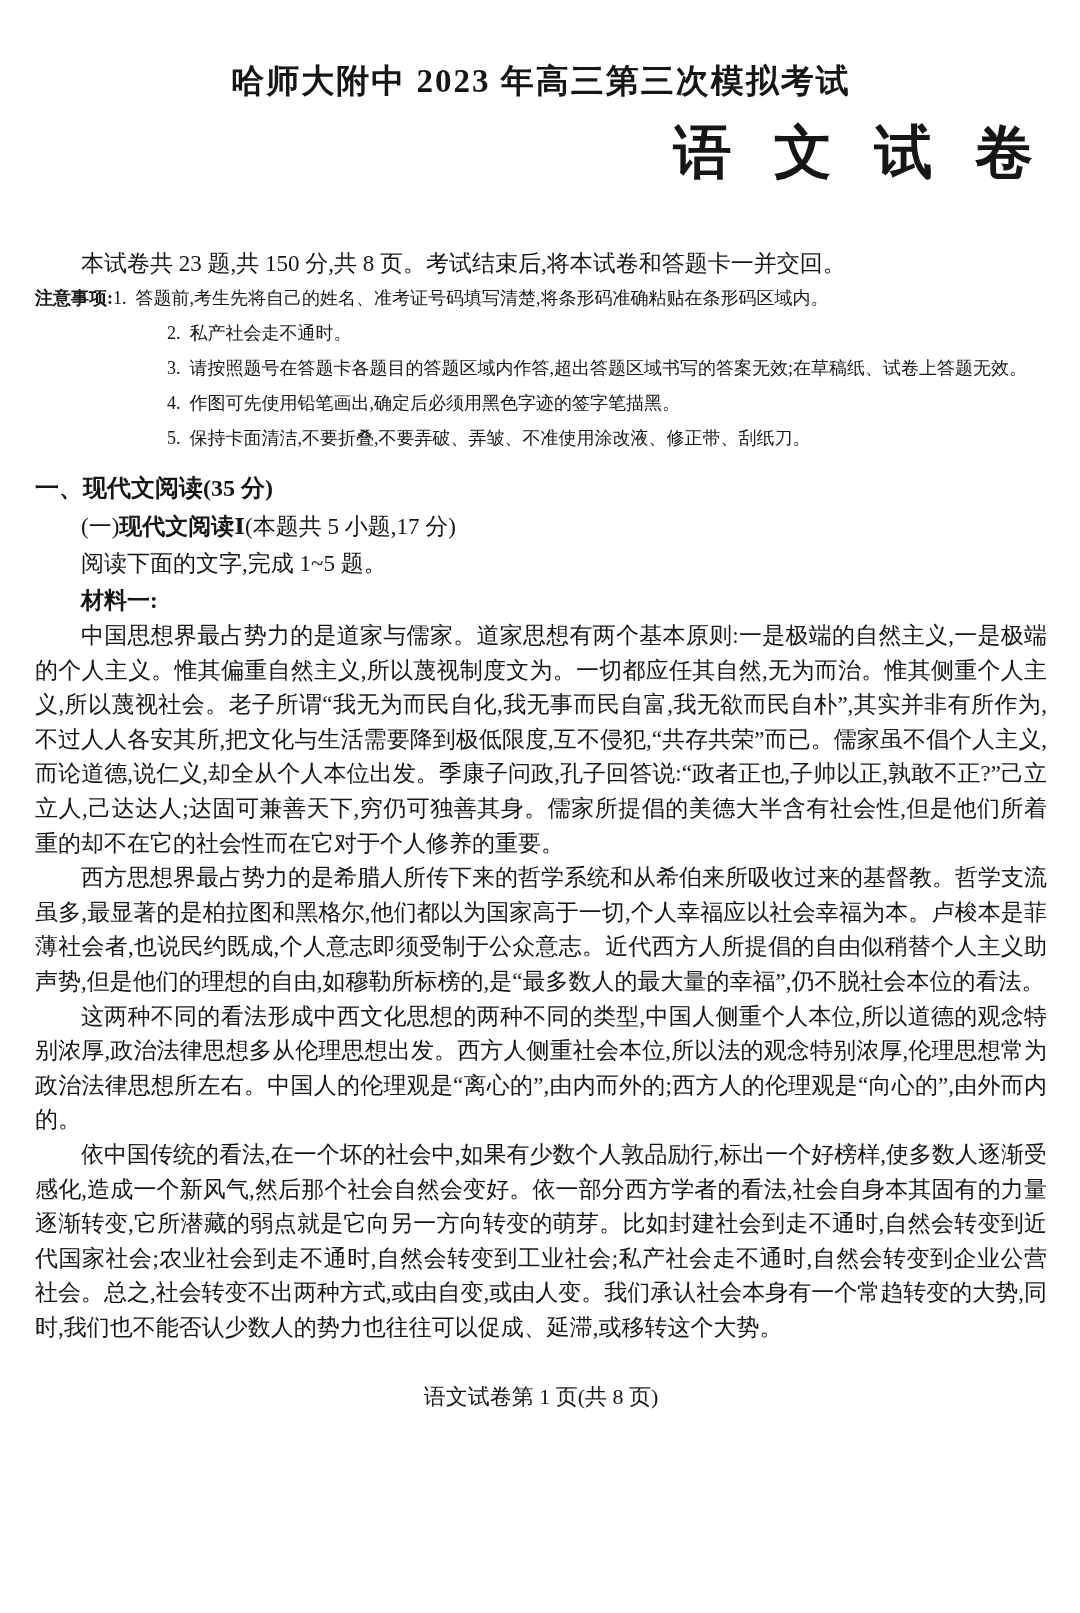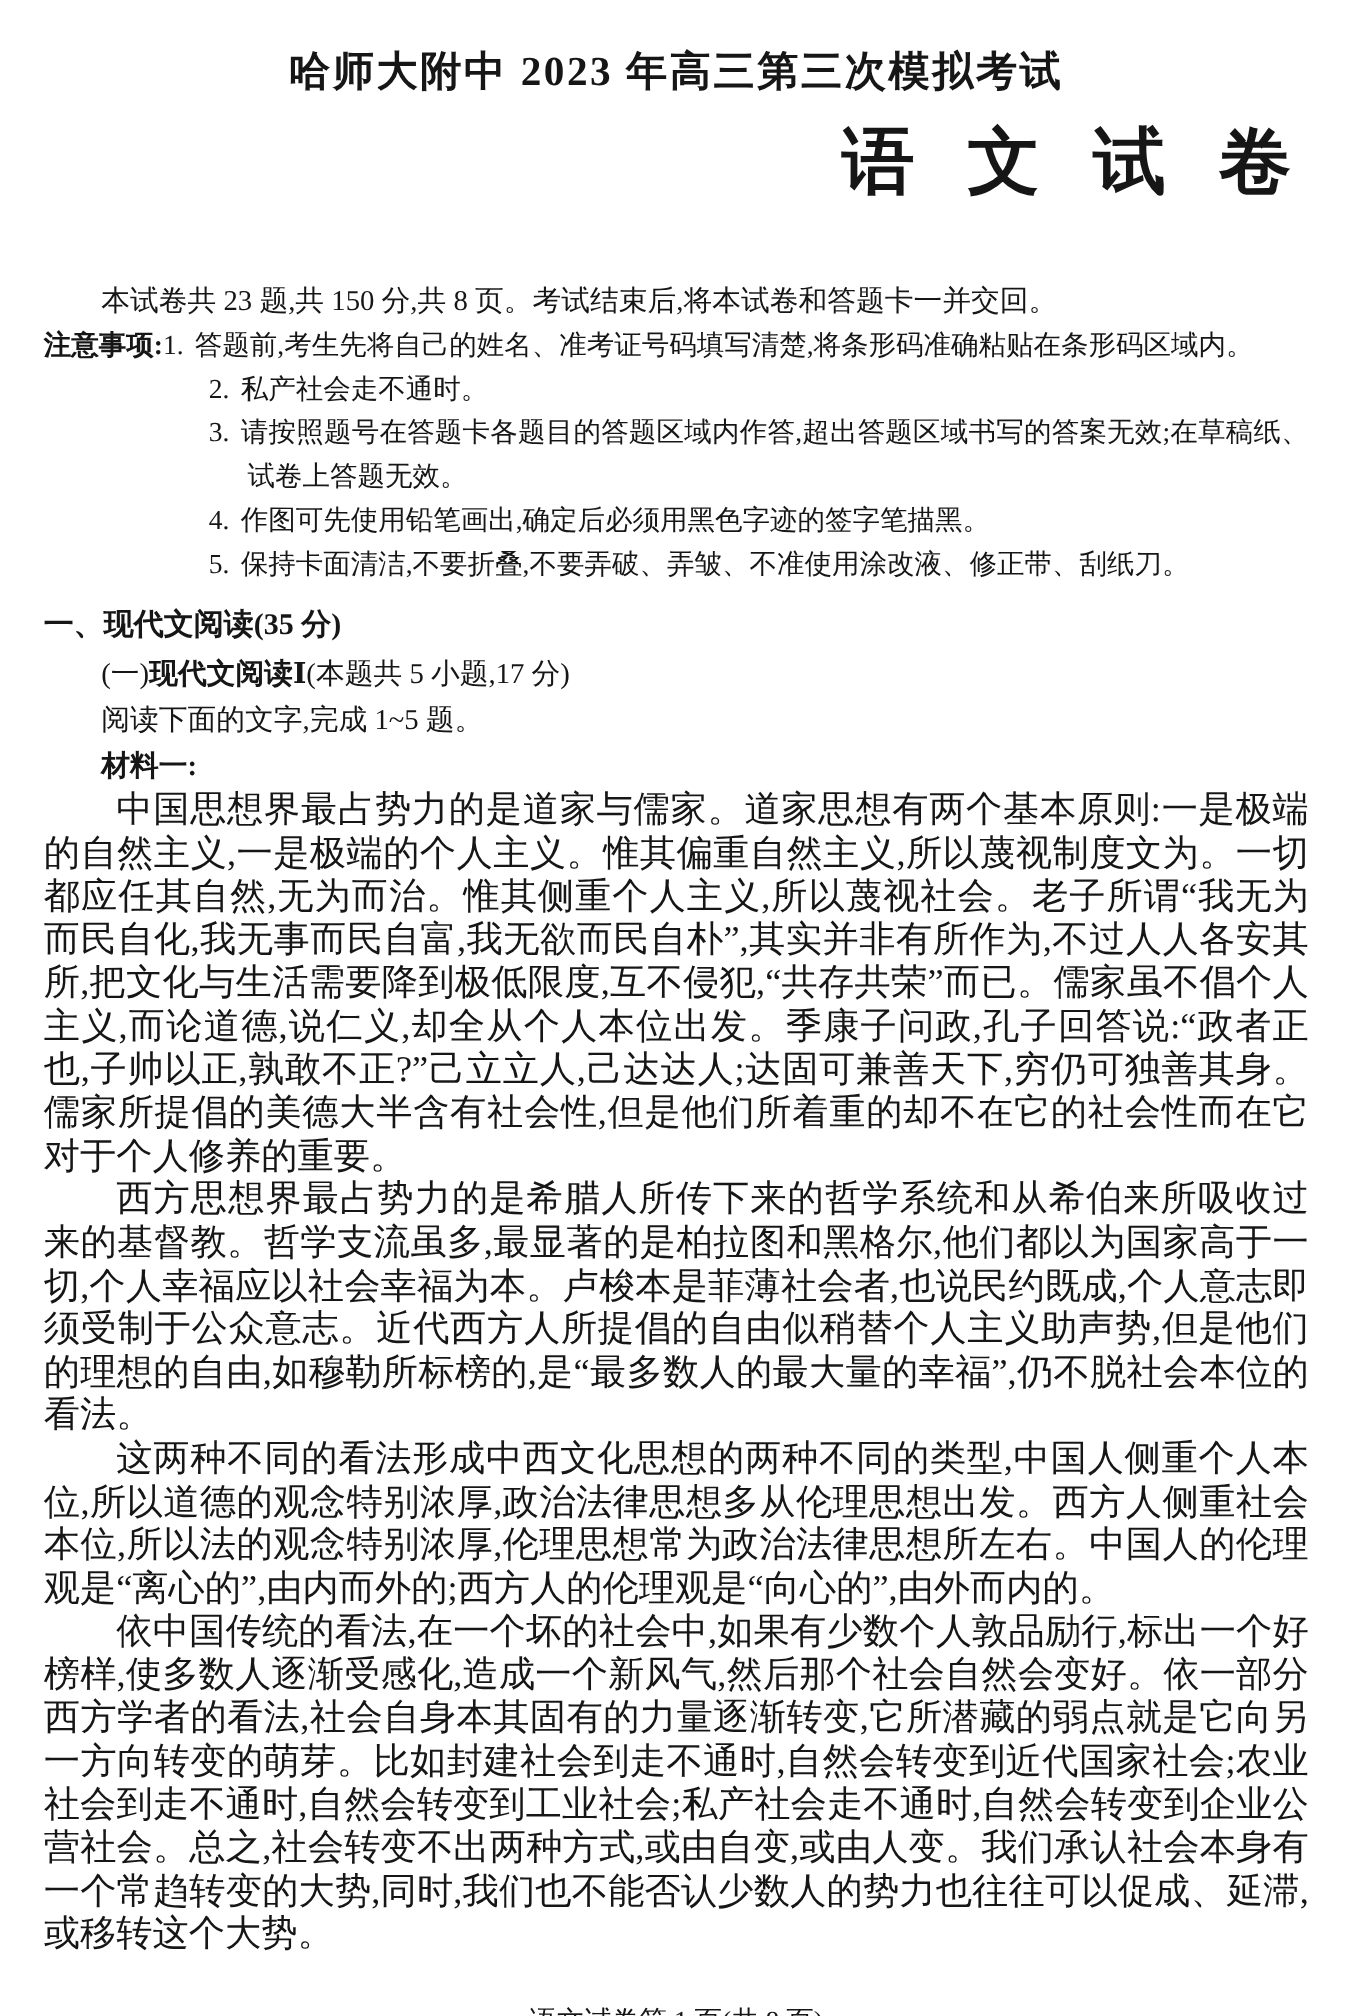--- a/index.html
+++ b/index.html
@@ -18,21 +18,21 @@
   .page {
     box-sizing: border-box;
     width: 1080px;
     height: 1613px;
     padding: 0 33px 0 35px;
     background: #ffffff;
   }
   .bold { font-weight: bold; }
 
   .school-header {
-    padding-top: 37px;
+    padding-top: 60px;
     text-align: center;
     font-weight: bold;
     font-size: 33px;
     letter-spacing: 2px;
     line-height: 42px;
   }
   .exam-title {
     margin-top: 16px;
     text-align: right;
     font-weight: bold;
@@ -42,21 +42,21 @@
     padding-left: 14px; 
   }
   .intro {
     margin-top: 58px;
     font-size: 23px;
     line-height: 35px;
     text-indent: 2em;
     text-align: justify;
   }
   .notice {
-    font-size: 22px;
+    font-size: 18px;
     line-height: 35px;
   }
   .notice-first {
     padding-left: 160px;
     text-indent: -160px;
     text-align: justify;
   }
   .notice-item {
     padding-left: 163px;
     text-indent: -31px;
@@ -70,21 +70,21 @@
     line-height: 40px;
   }
   .subsection, .instruction, .material-label {
     margin-left: 46px;
     font-size: 23px;
     line-height: 37px;
   }
   .material-label { font-weight: bold; }
   .para {
     margin: 0;
-    font-size: 29px;
+    font-size: 23px;
     line-height: 34.6px;
     text-indent: 2em;
     text-align: justify;
   }
   .page-footer {
     margin-top: 36px;
     text-align: center;
     font-size: 22px;
     line-height: 32px;
   }

